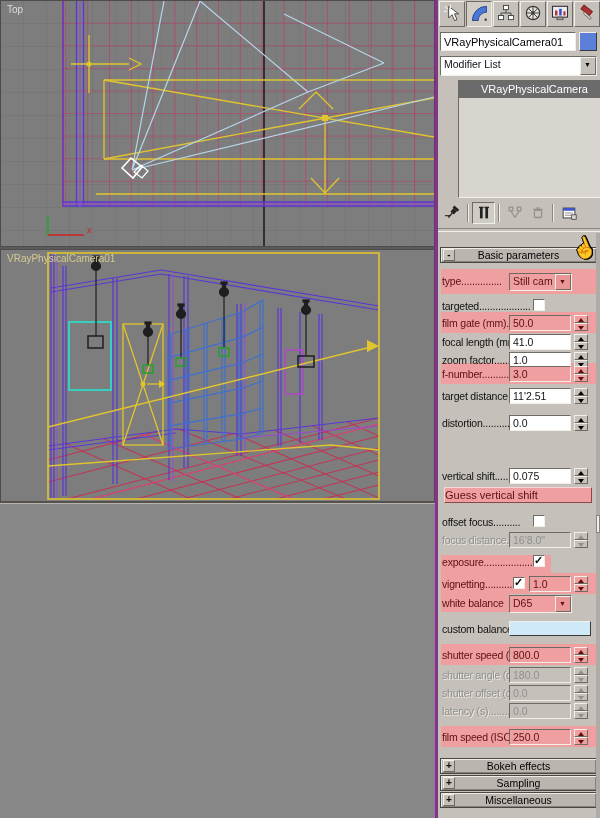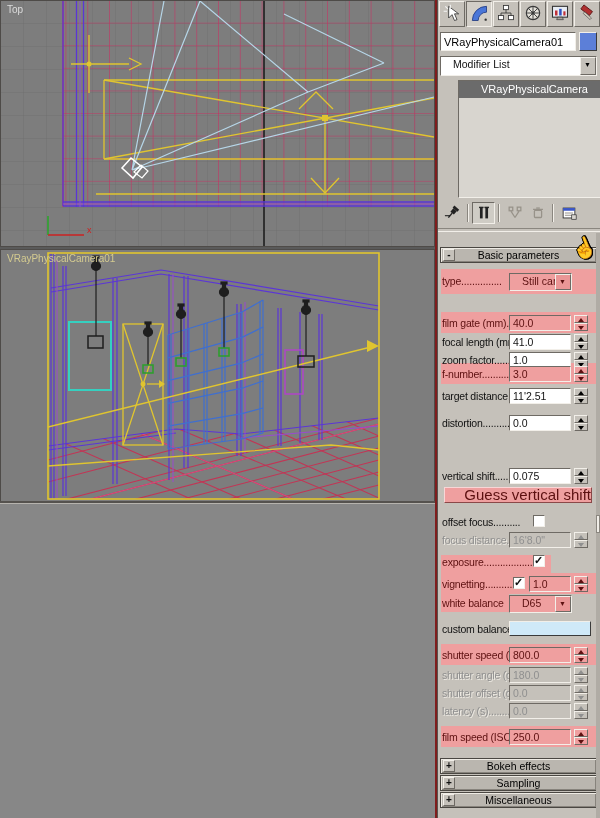--- a/index.html
+++ b/index.html
@@ -1,16 +1,16 @@
 <!DOCTYPE html>
 <html><head>
 <meta charset="utf-8">
 <style>
   html,body{margin:0;padding:0;background:#6f6c67;}
-  #app{position:relative;width:600px;height:818px;background:#7f1d1d;overflow:hidden;
+  #app{position:relative;width:600px;height:818px;background:#a21caf;overflow:hidden;
        font-family:"Liberation Sans",sans-serif;-webkit-font-smoothing:none;}
   
   .vp{position:absolute;border:1px solid #4e4b48;background:#7d7d7d;overflow:hidden;}
   #top-vp{left:0;top:0;width:433px;height:245px;}
   #cam-vp{left:0;top:249px;width:433px;height:251px;}
   #empty-area{position:absolute;left:0;top:503px;width:435px;height:315px;background:#878787;
               border-top:1px solid #b6b3ae;}
   #vp-divider1{position:absolute;left:0;top:247px;width:435px;height:2px;background:#5a5a5a;}
   #vp-divider2{position:absolute;left:0;top:501px;width:435px;height:2px;background:#55524e;}
   .vp-label{position:absolute;left:6px;top:3px;font-size:10px;z-index:3;}
@@ -24,21 +24,21 @@
   .tab{width:26px;height:26px;margin-right:1px;background:#c5c1ba;
        border:1px solid;border-color:#f2efe9 #6e6a64 #6e6a64 #f2efe9;
        display:flex;align-items:center;justify-content:center;box-sizing:border-box;}
   .tab.active{border-color:#6e6a64 #f2efe9 #f2efe9 #6e6a64;background:#d2cec7;}
   .tab svg{width:20px;height:20px;}
   .sunken{background:#fff;border:1px solid;border-color:#6e6a64 #f2efe9 #f2efe9 #6e6a64;box-sizing:border-box;}
   #obj-name{position:absolute;left:2px;top:32px;width:136px;height:19px;font-size:11px;
             padding:1px 3px;font-family:"Liberation Sans",sans-serif;}
   #obj-color{position:absolute;left:141px;top:32px;width:18px;height:19px;background:#5c7fd8;
              border:1px solid;border-color:#f2efe9 #3a3a3a #3a3a3a #f2efe9;box-sizing:border-box;}
-  .combo{position:relative;height:18px;box-sizing:border-box;padding:1px 18px 0 12px;font-size:10.5px;
+  .combo{position:relative;height:18px;box-sizing:border-box;padding:1px 18px 0 3px;font-size:10.5px;
          background:#fff;border:1px solid;border-color:#6e6a64 #f2efe9 #f2efe9 #6e6a64;
          white-space:nowrap;overflow:hidden;}
   .combo .cbtn{position:absolute;right:0;top:0;bottom:0;width:16px;background:#c5c1ba;
          border:1px solid;border-color:#f2efe9 #6e6a64 #6e6a64 #f2efe9;box-sizing:border-box;}
   .combo .cbtn::after{content:"▼";position:absolute;left:3px;top:3px;font-size:7px;color:#000;}
   .combo.pink{background:#ef9f9f;color:#5c1010;}
   .combo.pink .cbtn{background:#ea9696;}
   .combo.pink .cbtn::after{color:#5c1010;}
   #mod-list{position:absolute;left:2px;top:56px;width:157px;height:20px;}
   #stack{position:absolute;left:20px;top:80px;width:157px;height:118px;background:#d8d5cf;
@@ -81,21 +81,21 @@
   .spin.pink i.su::after{border-bottom-color:#5c1010;}
   .spin.pink i.sd::after{border-top-color:#5c1010;}
   .spin.dis i.su::after{border-bottom-color:#8f8f8f;}
   .spin.dis i.sd::after{border-top-color:#8f8f8f;}
   .cb{position:absolute;top:1px;width:12px;height:12px;background:#fff;
       border:1px solid;border-color:#6e6a64 #f2efe9 #f2efe9 #6e6a64;box-sizing:border-box;}
   .cb.checked::after{content:"✓";position:absolute;left:0px;top:-2px;font-size:11px;font-weight:bold;color:#111;}
   .pcombo{position:absolute;left:68px;top:0;width:63px;}
   #guess-btn{position:absolute;left:6px;top:487px;width:148px;height:16px;background:#ef9f9f;
              border:1px solid;border-color:#f8d6d6 #8a4848 #8a4848 #f8d6d6;box-sizing:border-box;
-             color:#5c1010;font-size:15px;text-align:right;line-height:14px;}
+             color:#5c1010;font-size:11px;text-align:left;line-height:14px;}
   #custom-swatch{position:absolute;left:68px;top:0;width:82px;height:15px;background:#cfe9f8;
                  border:1px solid;border-color:#f2efe9 #3a3a3a #3a3a3a #f2efe9;box-sizing:border-box;}
   #scroll-track{position:absolute;left:158px;top:233px;width:4px;height:585px;background:#b0aca5;}
   #scroll-thumb{position:absolute;left:0;top:282px;width:4px;height:18px;background:#f0ede7;border:1px solid #8a867f;box-sizing:border-box;}
   #hand-cursor{position:absolute;left:572px;top:236px;z-index:20;font-size:20px;color:#fff;
      transform:rotate(-22deg);
      text-shadow:1px 0 0 #000,-1px 0 0 #000,0 1px 0 #000,0 -1px 0 #000,1px 1px 0 #000;}
 </style>
 </head>
 <body>
@@ -392,24 +392,28 @@
     <div class="hlblock" style="top:726px;height:21px;width:155px"></div>
 
     <div class="prow" style="top:273px">
       <span class="plabel hl-label">type...............</span>
       <div class="combo pink pcombo">
         <span>Still cam</span>
         <span class="cbtn"></span>
       </div>
     </div>
 
+    <div class="prow" style="top:298px">
+      <span class="plabel">targeted...................</span>
+      <span class="cb" style="left:92px"></span>
+    </div>
 
     <div class="prow" style="top:315px">
       <span class="plabel hl-label">film gate (mm)..........</span>
-      <span class="pfield pink"><span>40.0</span></span>
+      <span class="pfield pink"><span>50.0</span></span>
       <span class="spin pink">
           <i class="su"></i>
           <i class="sd"></i>
         </span>
     </div>
 
     <div class="prow" style="top:334px">
       <span class="plabel">focal length (mm).....</span>
       <span class="pfield"><span>41.0</span></span>
       <span class="spin">

